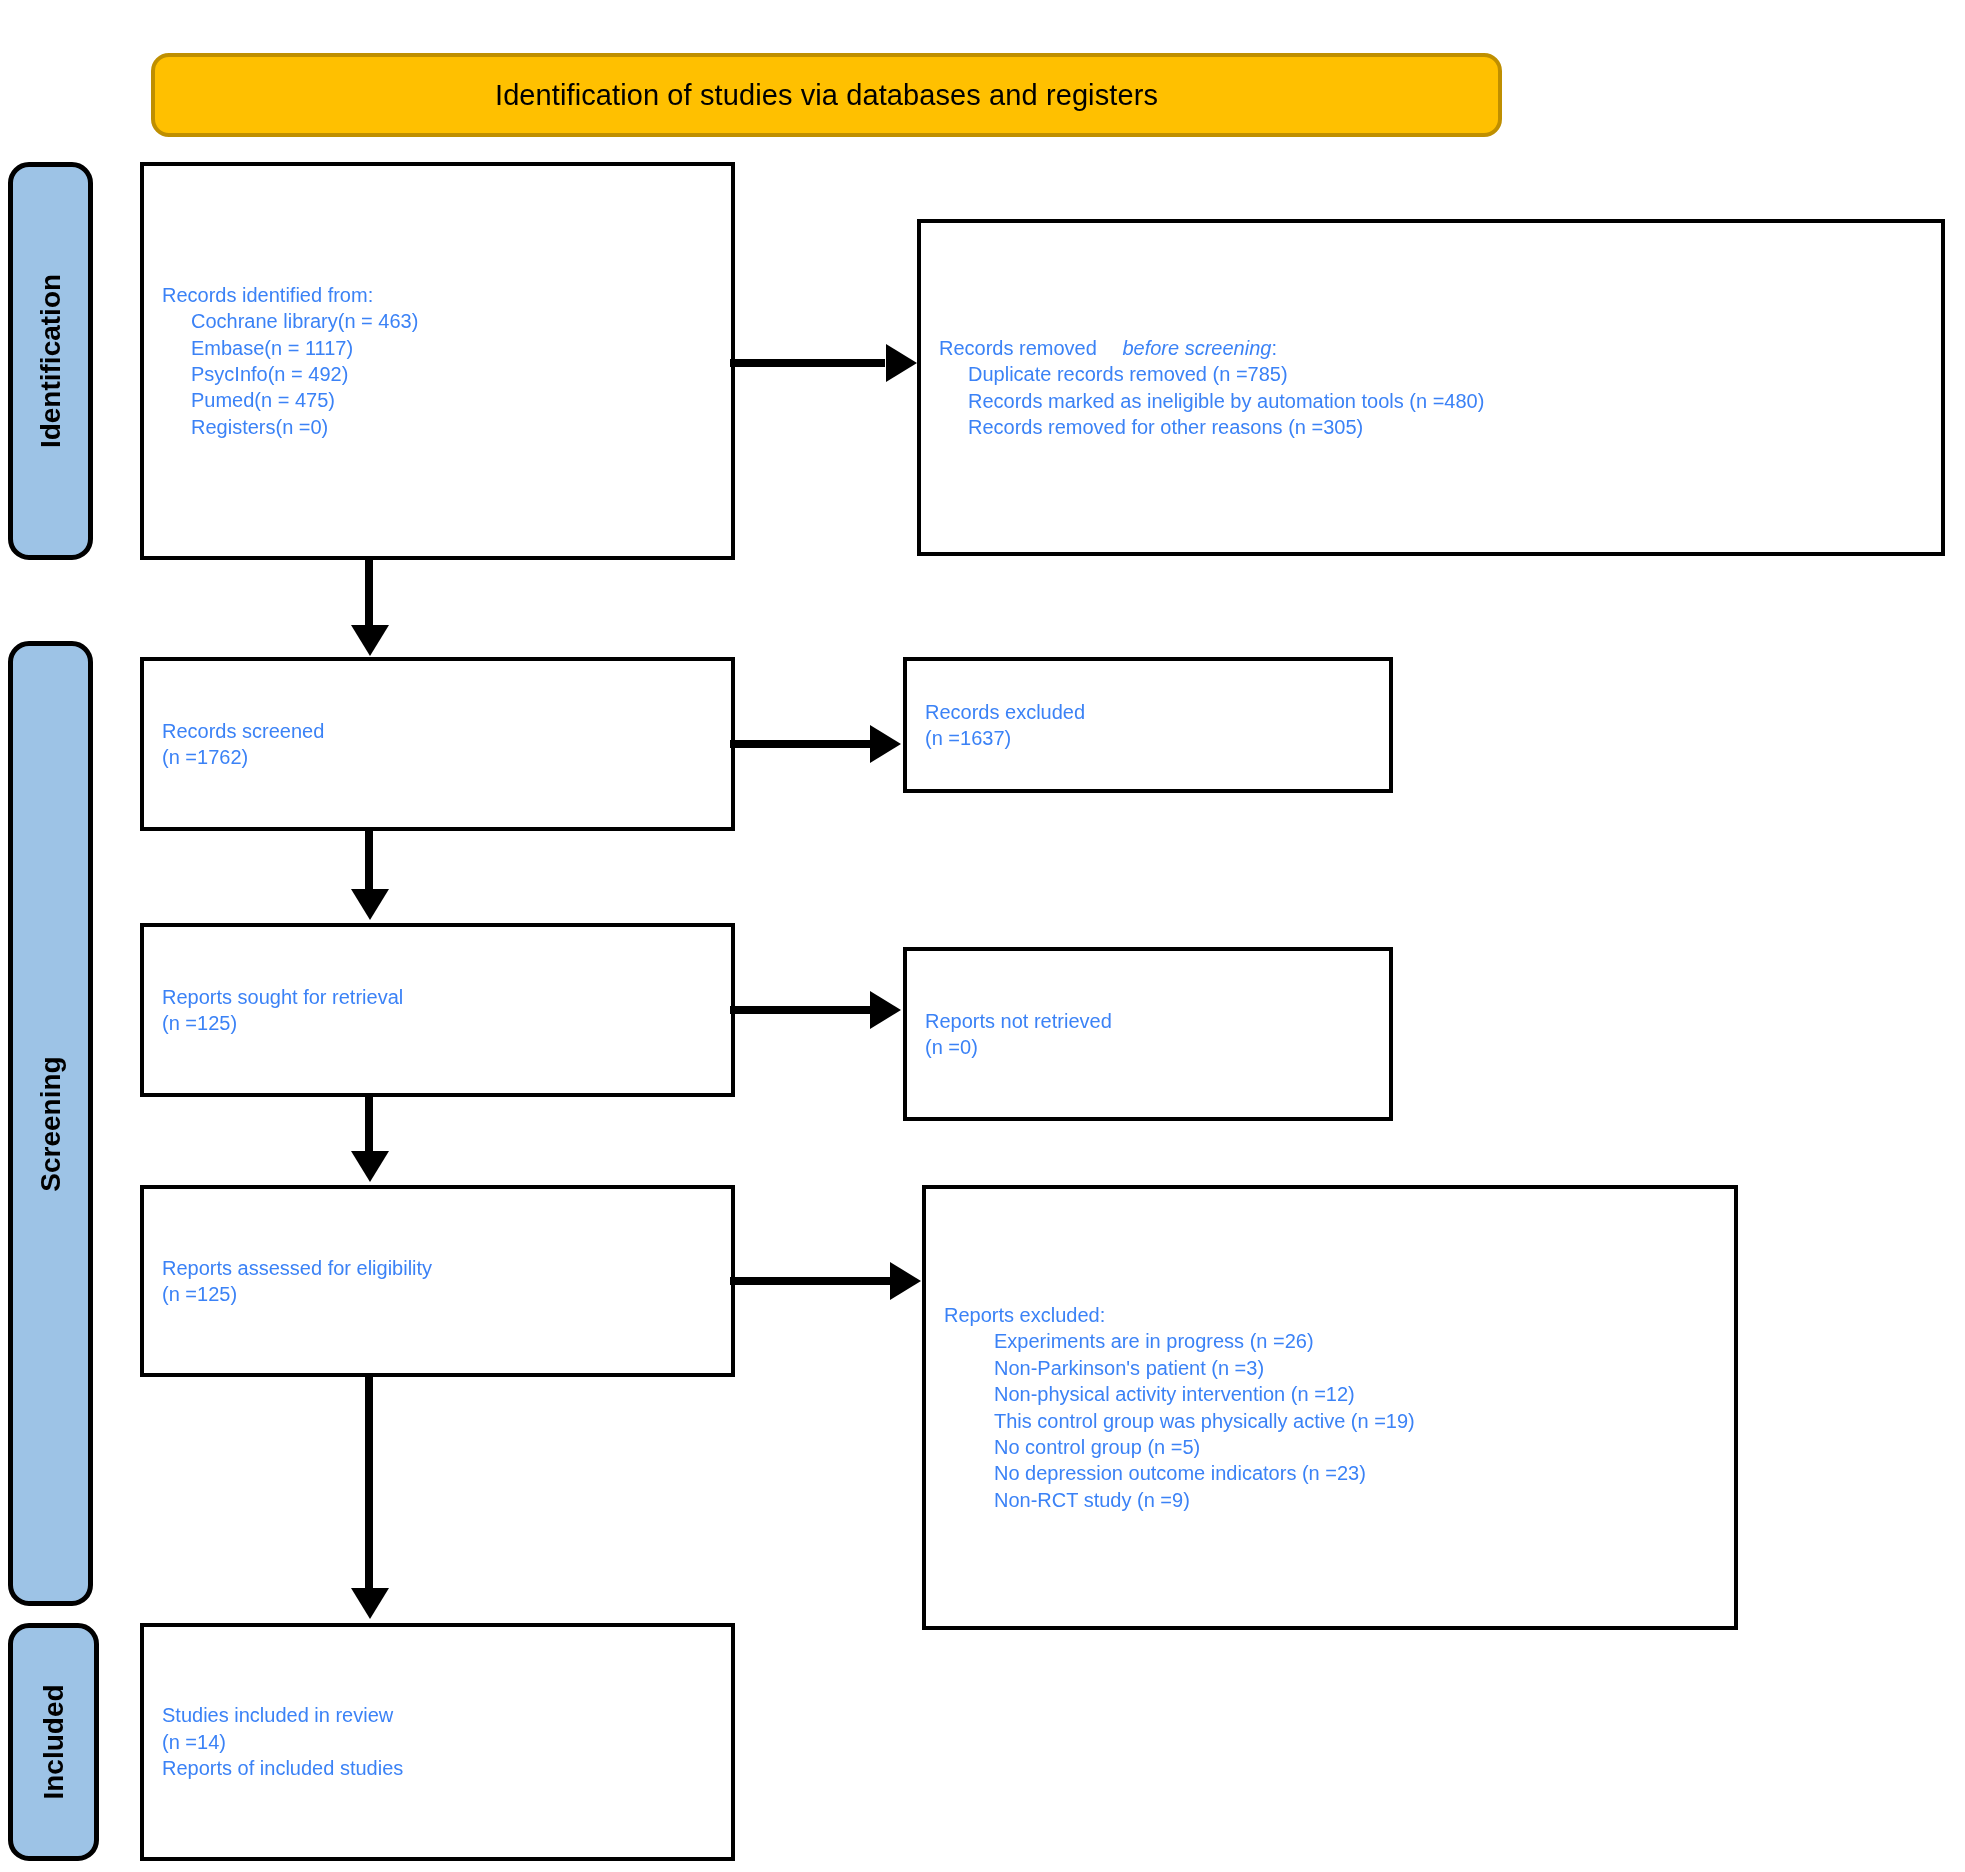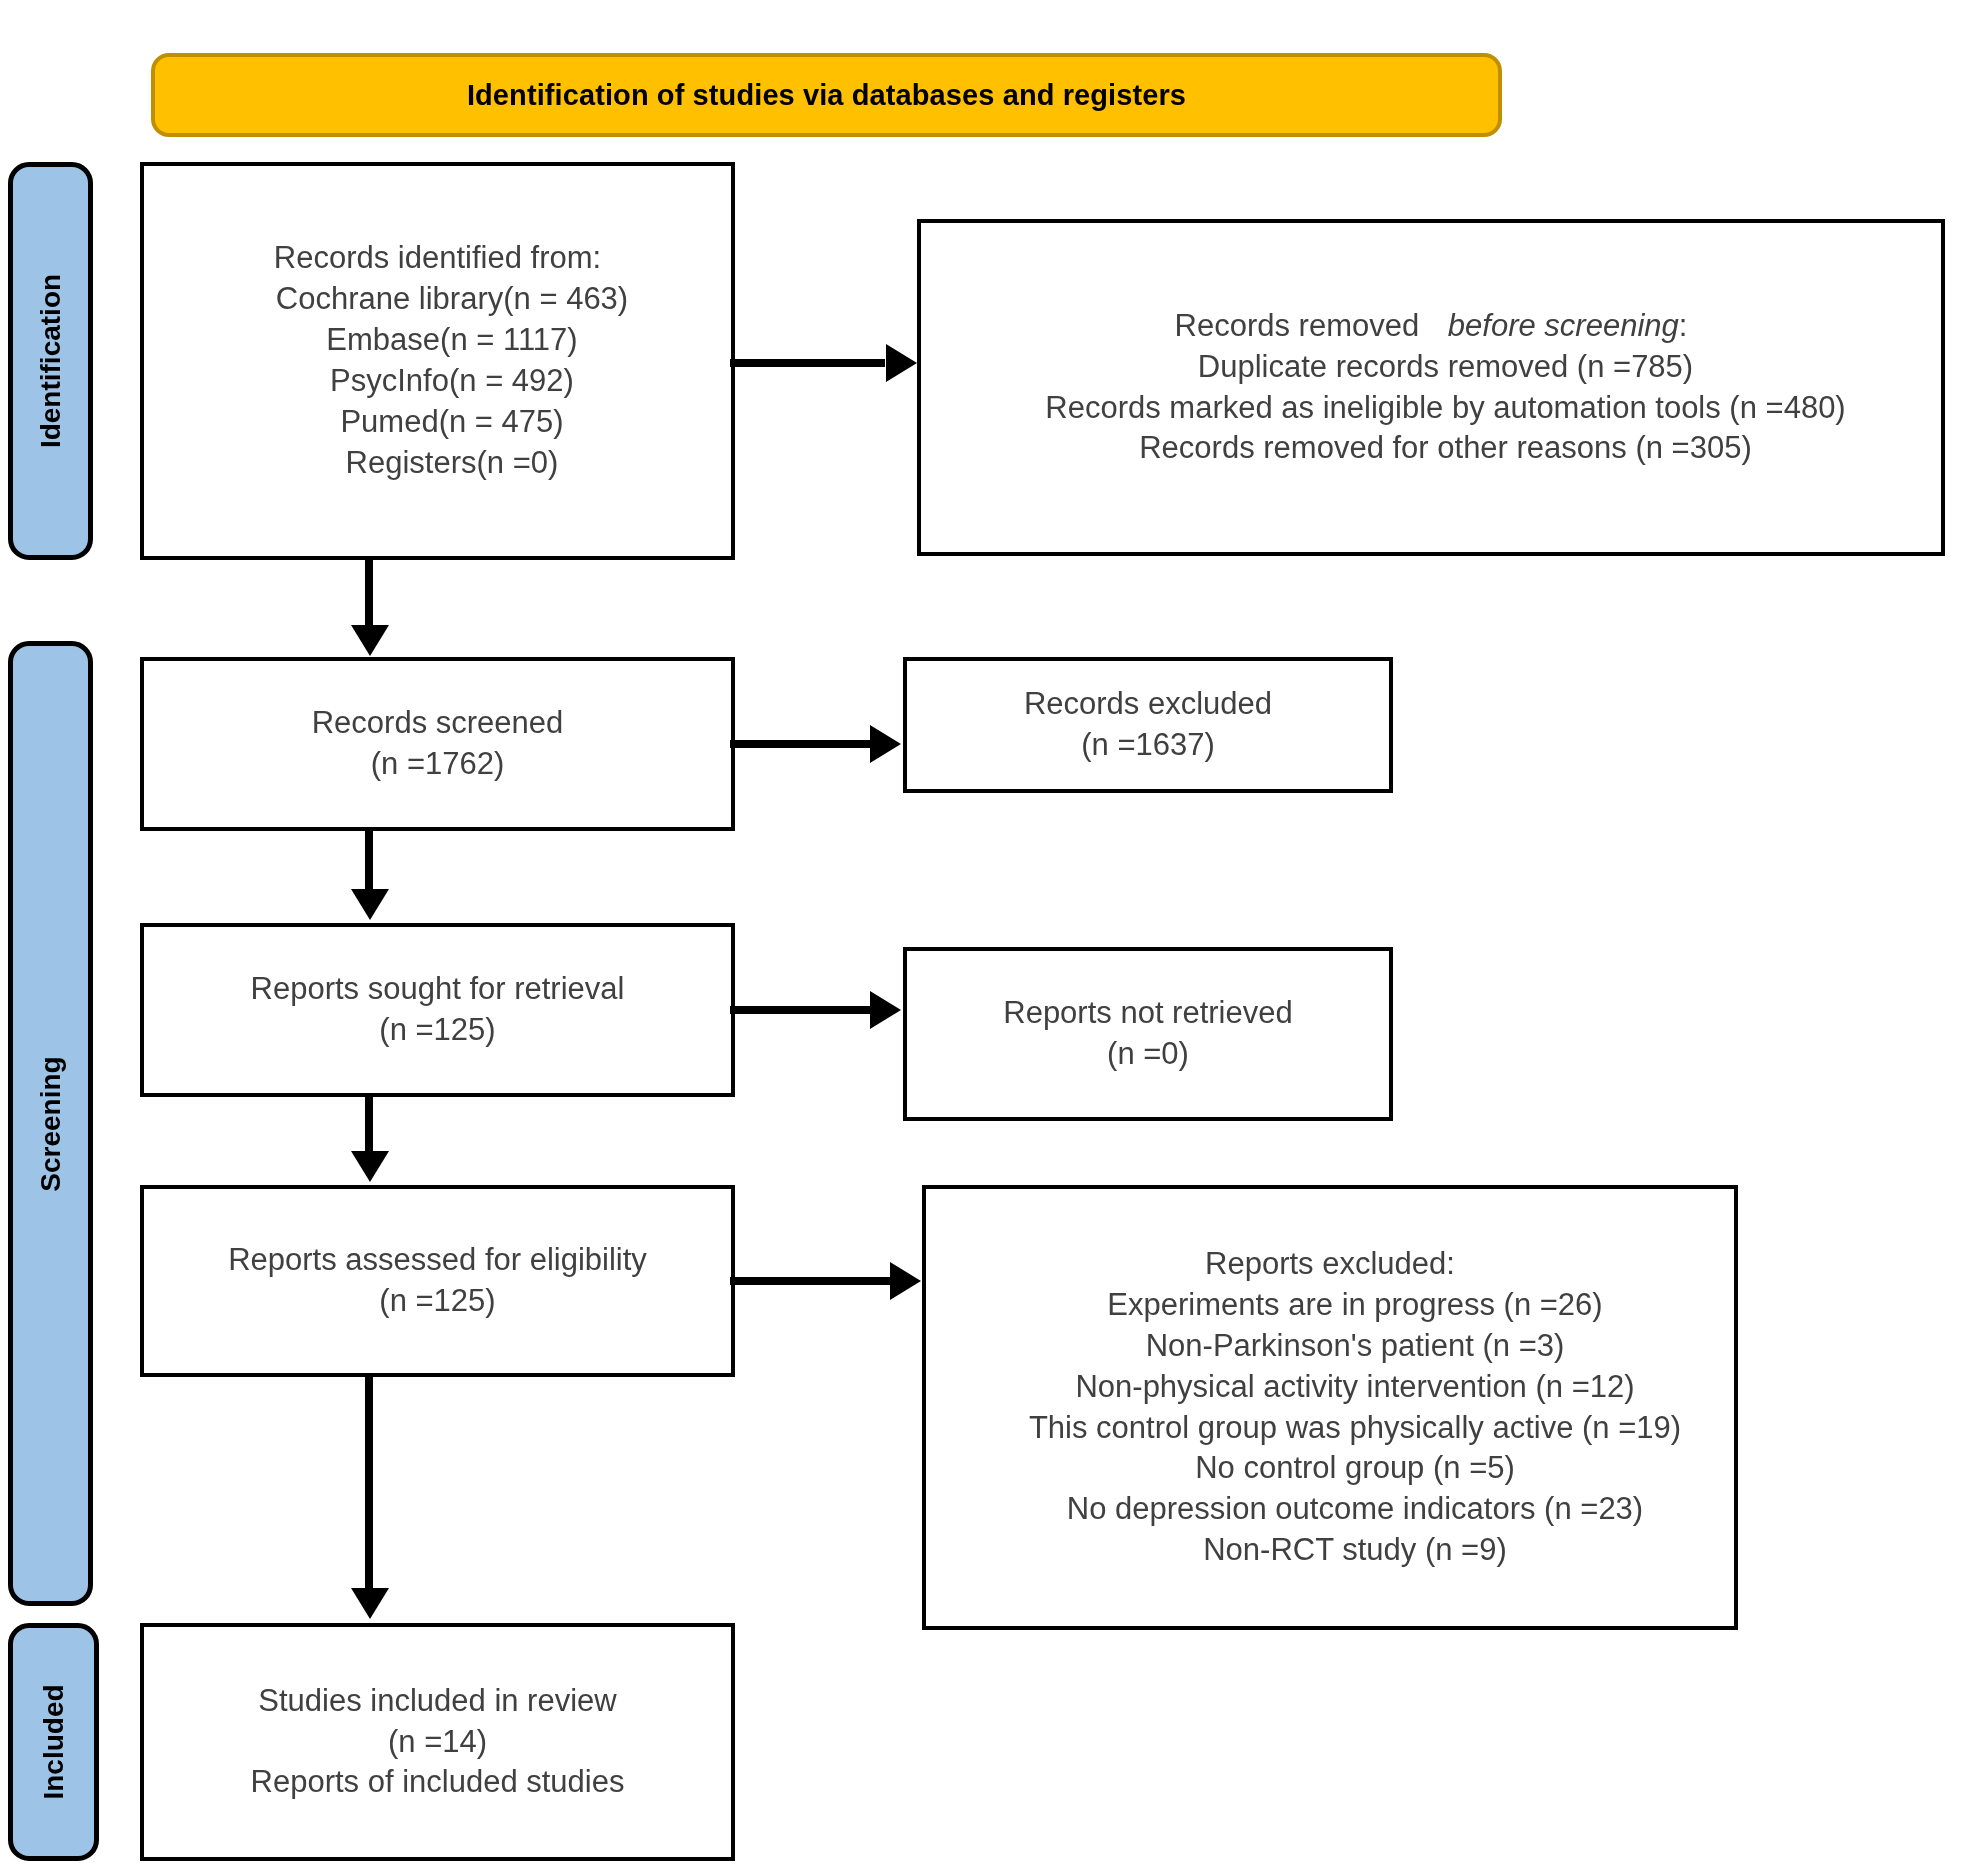--- a/index.html
+++ b/index.html
@@ -26,21 +26,21 @@
     background: #FFC000;
     border: 4.9px solid #BF8F00;
     border-radius: 18px;
     box-sizing: border-box;
     display: flex;
     align-items: center;
     justify-content: center;
   }
   .banner-title {
     font-size: 29px;
-    font-weight: bold;
+    font-weight: normal;
     color: #000000;
     letter-spacing: 0.1px;
     white-space: nowrap;
   }
 
   
   .stage-tab {
     position: absolute;
     background: #9DC3E6;
     border: 5.6px solid #000000;
@@ -68,25 +68,24 @@
     border: 4.9px solid #000000;
     box-sizing: border-box;
     display: flex;
     flex-direction: column;
     justify-content: center;
   }
   .box-inner {
     padding: 0 18px;
   }
   .line {
-    font-size: 31px;
+    font-size: 20px;
     line-height: 1.32;
-    color: #404040;
+    color: #3b82f6;
     white-space: nowrap;
-    text-align: center;
   }
   .indent1 { padding-left: 29px; }
   .indent2 { padding-left: 50px; }
   .ital { font-style: italic; margin-left: 20px; }
 
   
   #box-identified     { left: 140px;  top: 162px;  width: 595px;  height: 398px; }
   #box-removed-before { left: 917px; top: 219px;  width: 1028px; height: 337px; }
   #box-screened       { left: 140px;  top: 657px;  width: 595px;  height: 174px; }
   #box-excluded       { left: 903px; top: 657px;  width: 490px;  height: 136px; }

